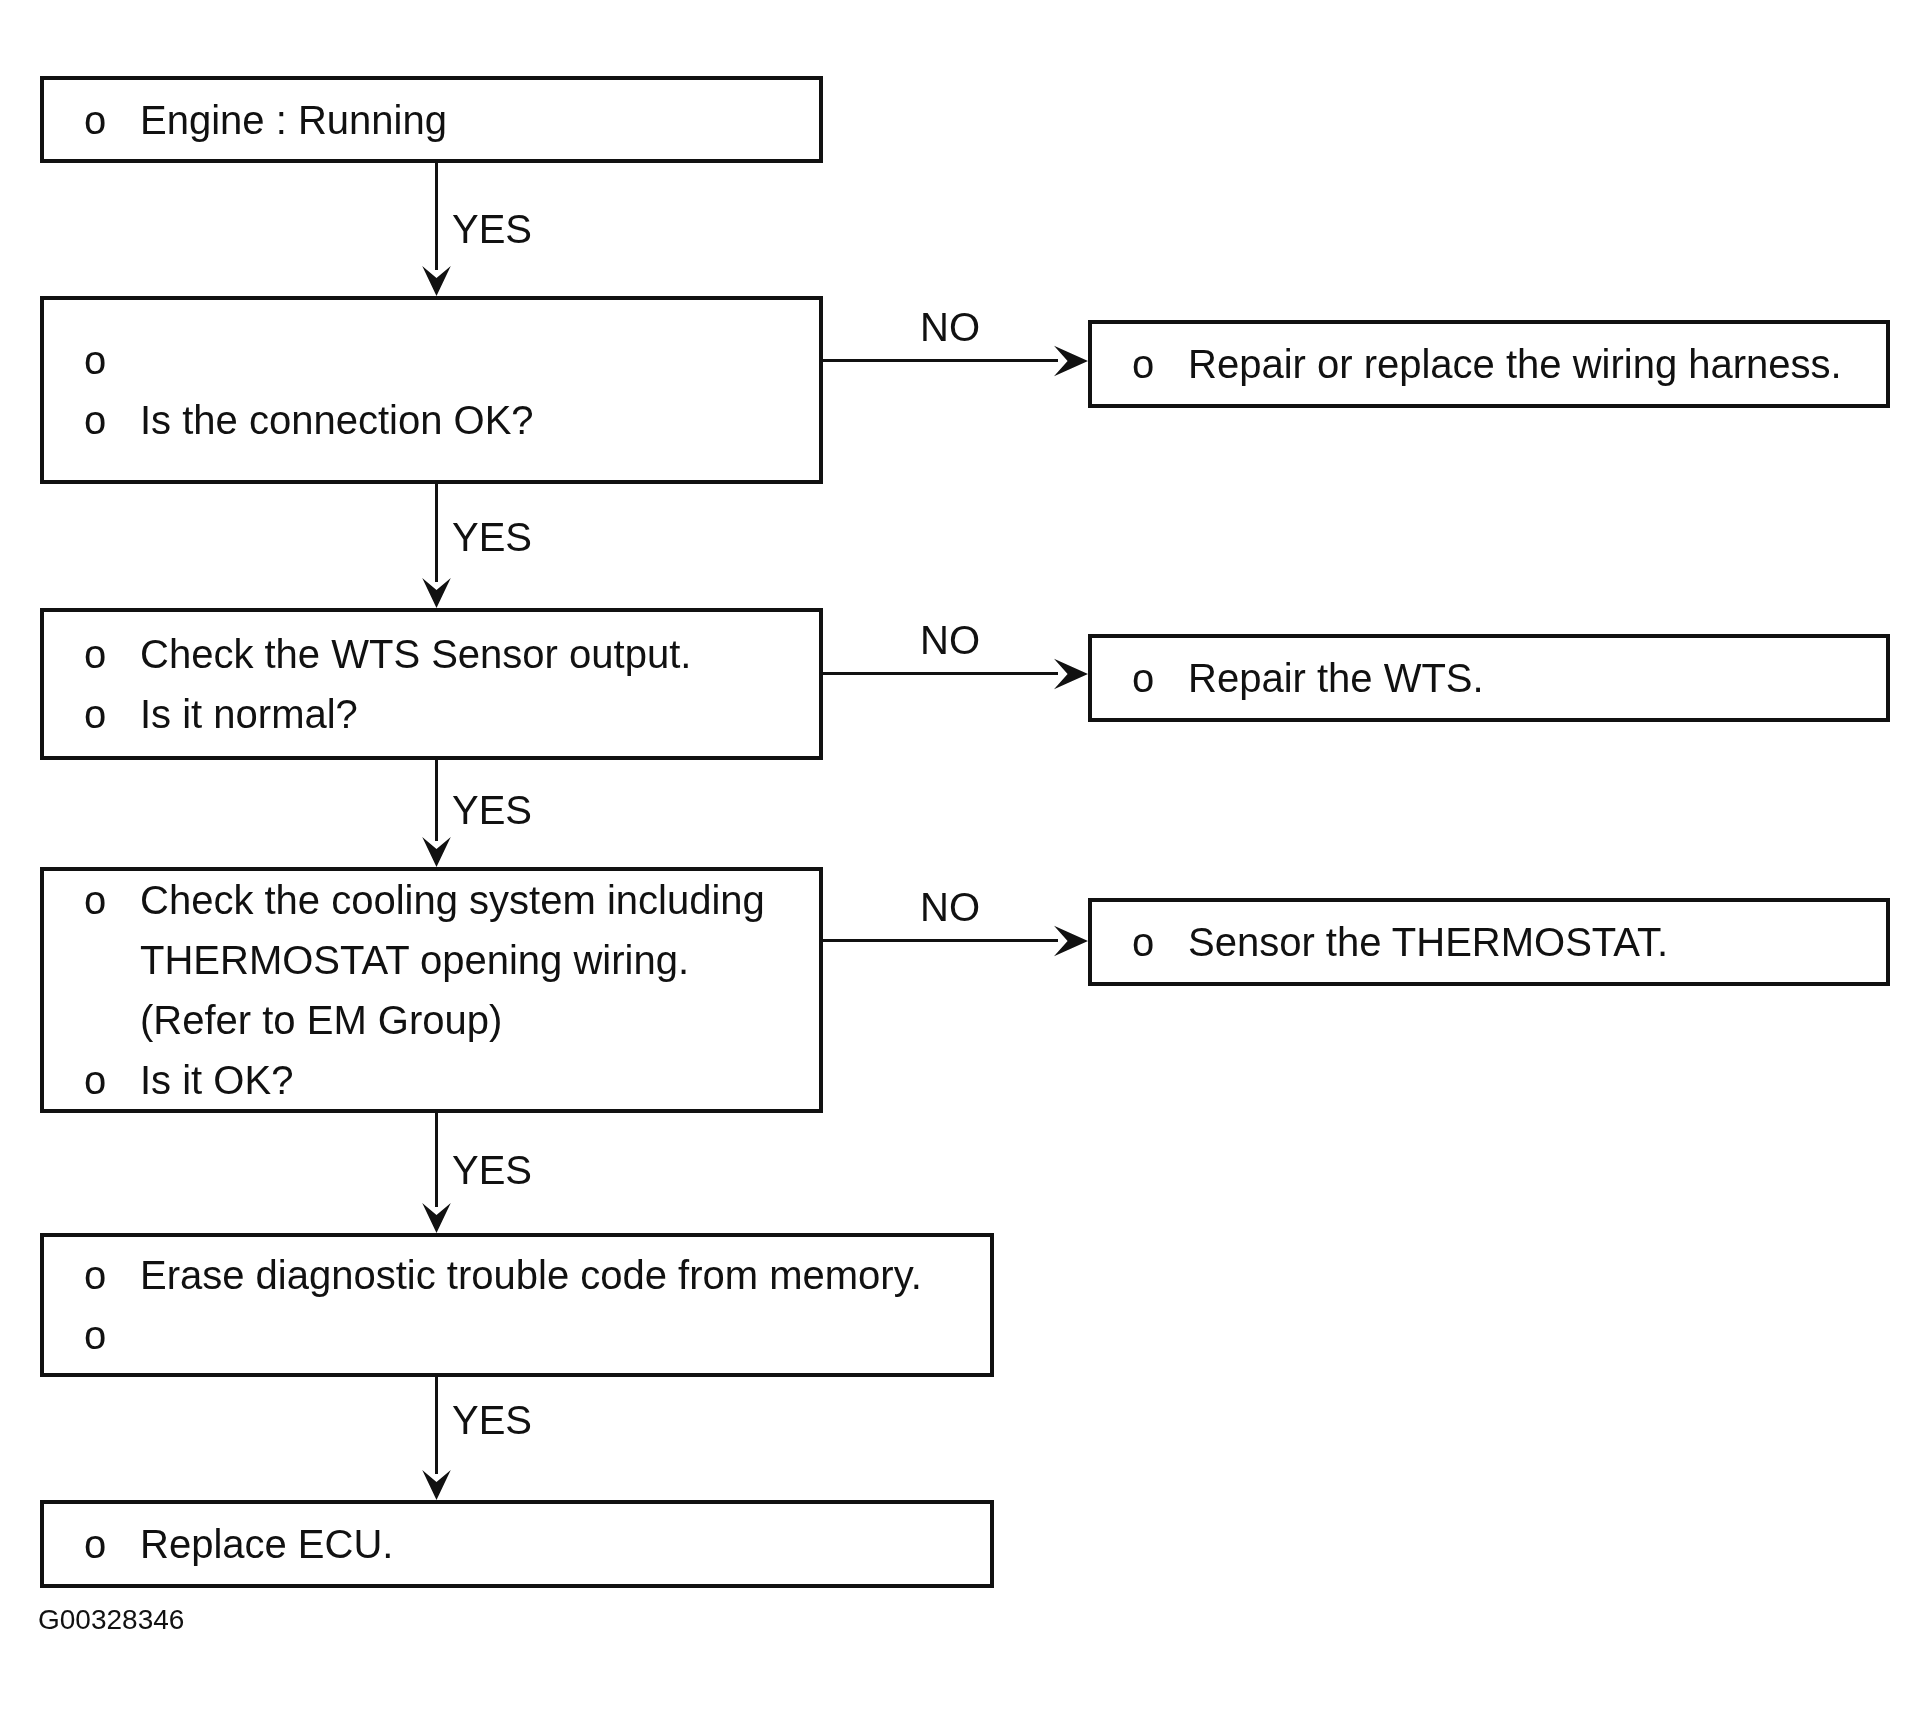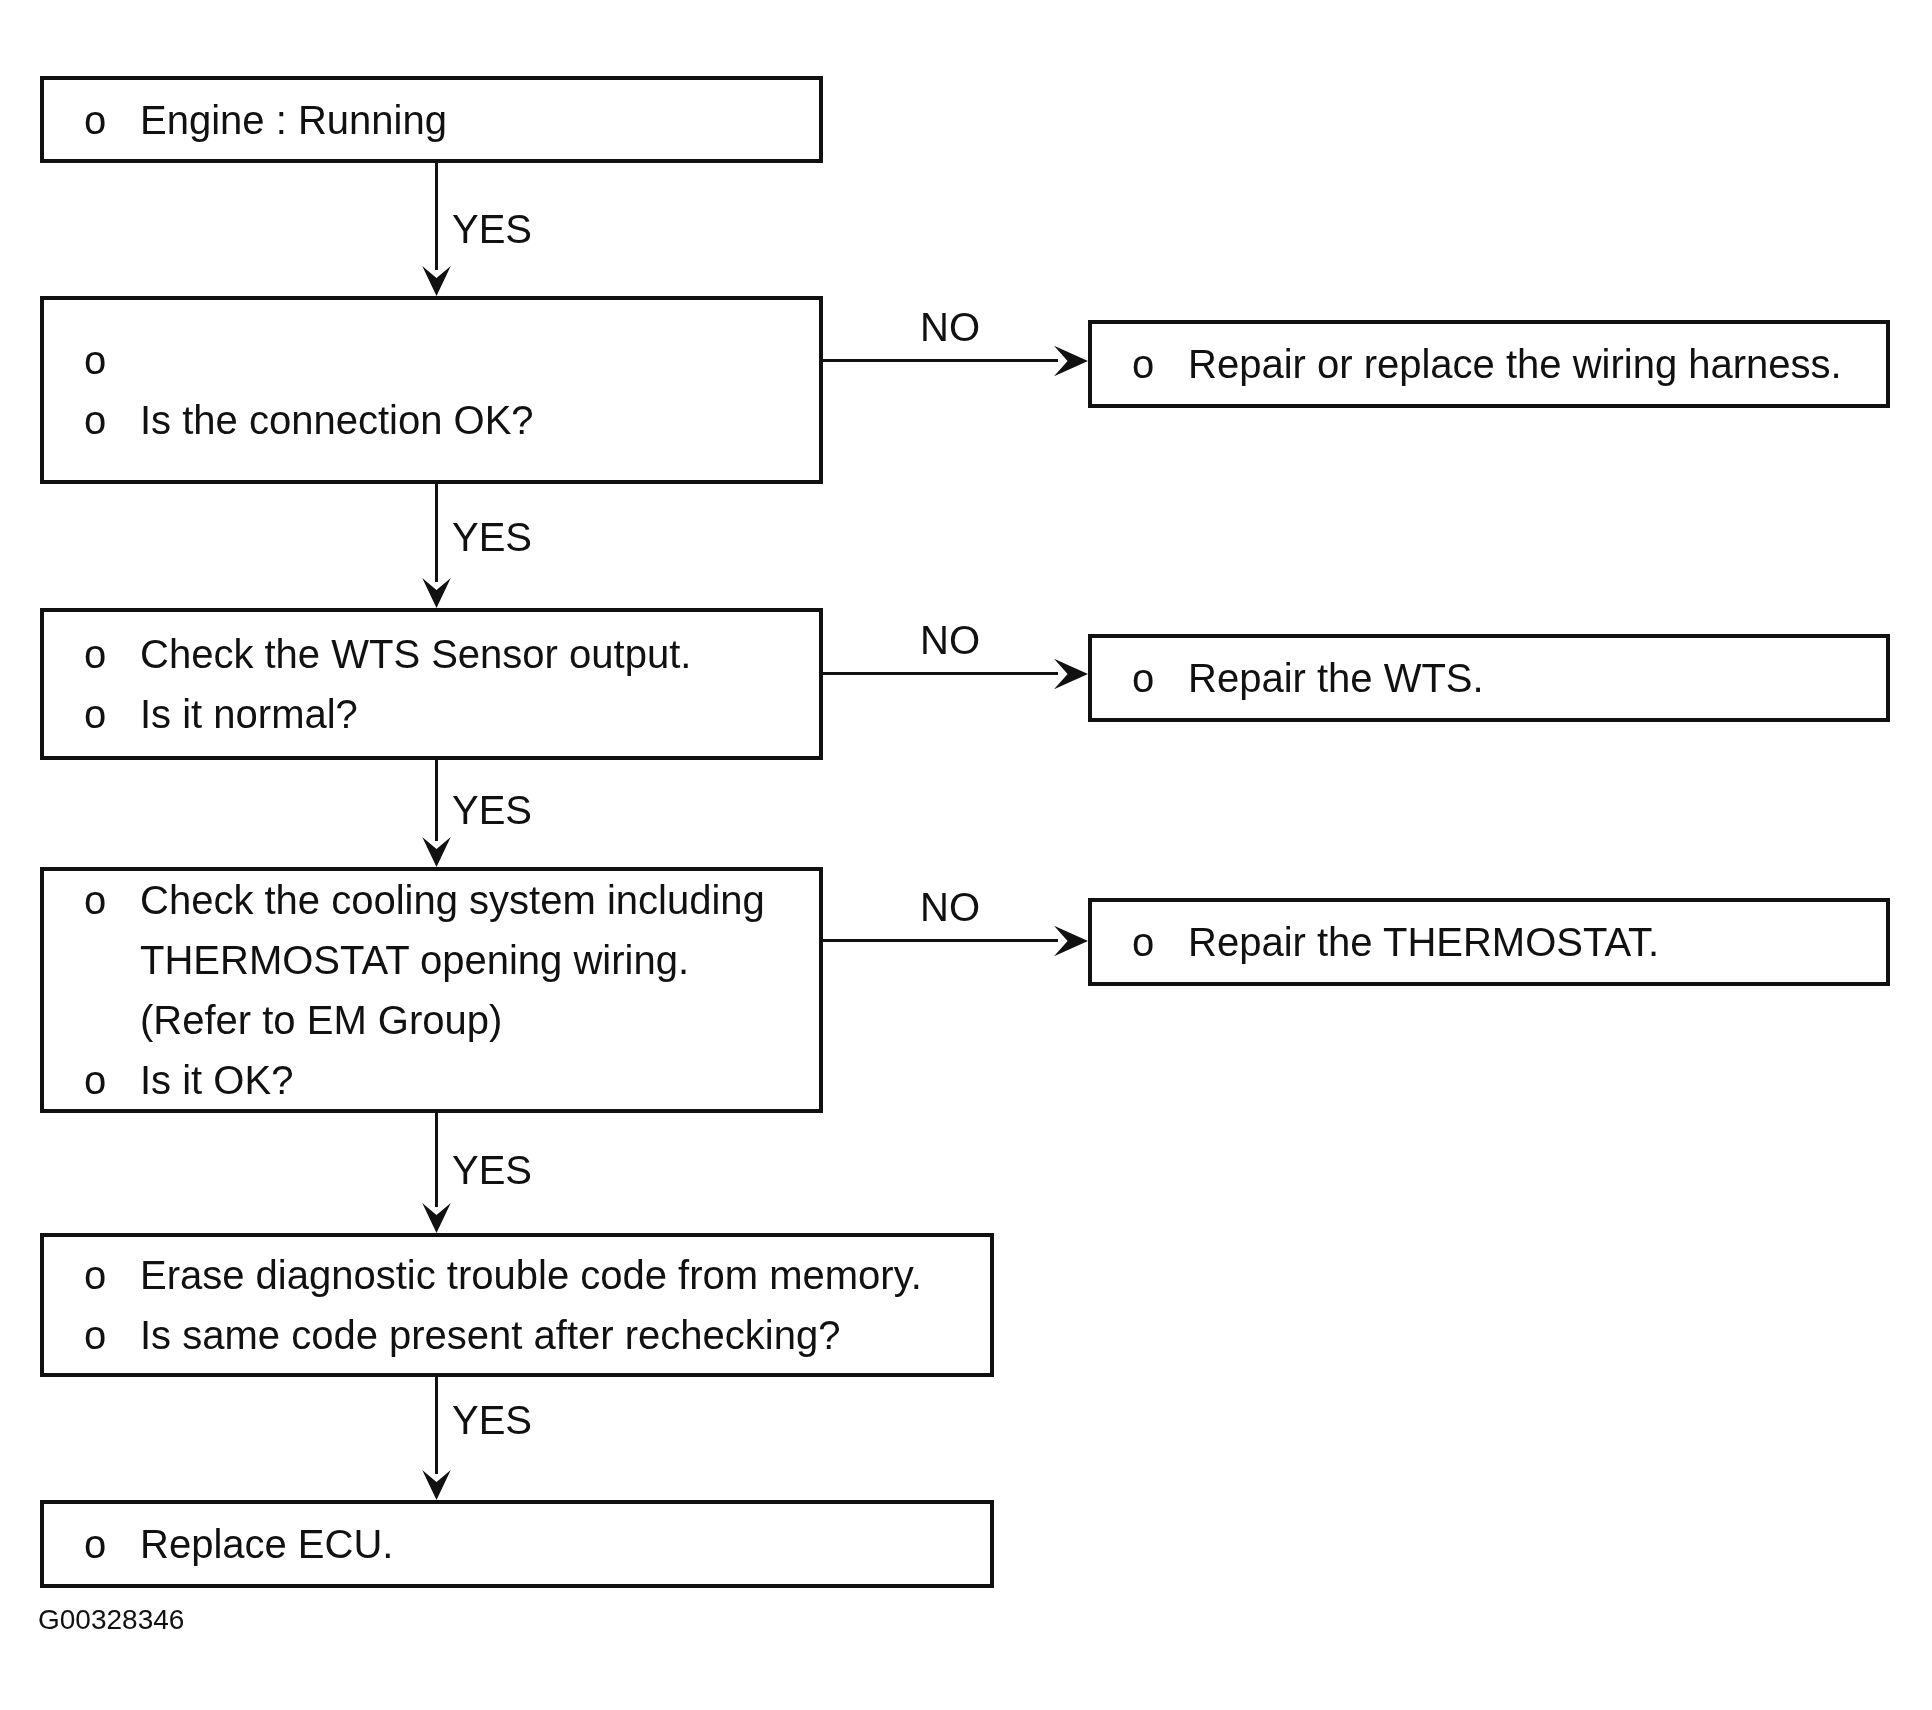--- a/index.html
+++ b/index.html
@@ -136,36 +136,35 @@
     </div>
   </div>
 
   <div class="hline" style="left:823px; top:939px; width:235px;"></div>
   <div class="hhead" style="left:1054px; top:925px;"></div>
   <span class="branch-label" style="left:920px; top:887px;">NO</span>
 
   <div class="node" id="a-thermostat">
     <div class="item">
       <span class="marker">o</span>
-      <span class="btext">Repair the THERMOSTAT.</span>
+      <span class="btext">Sensor the THERMOSTAT.</span>
     </div>
   </div>
 
   <div class="vline" style="top:1113px; height:94px;"></div>
   <div class="vhead" style="top:1203px;"></div>
   <span class="branch-label" style="left:452px; top:1150px;">YES</span>
 
   <div class="node" id="n-dtc">
     <div class="item">
       <span class="marker">o</span>
       <span class="btext">Erase diagnostic trouble code from memory.</span>
     </div>
     <div class="item">
       <span class="marker">o</span>
-      <span class="btext">Is same code present after rechecking?</span>
     </div>
   </div>
 
   <div class="vline" style="top:1377px; height:97px;"></div>
   <div class="vhead" style="top:1470px;"></div>
   <span class="branch-label" style="left:452px; top:1400px;">YES</span>
 
   <div class="node" id="n-ecu">
     <div class="item">
       <span class="marker">o</span>

